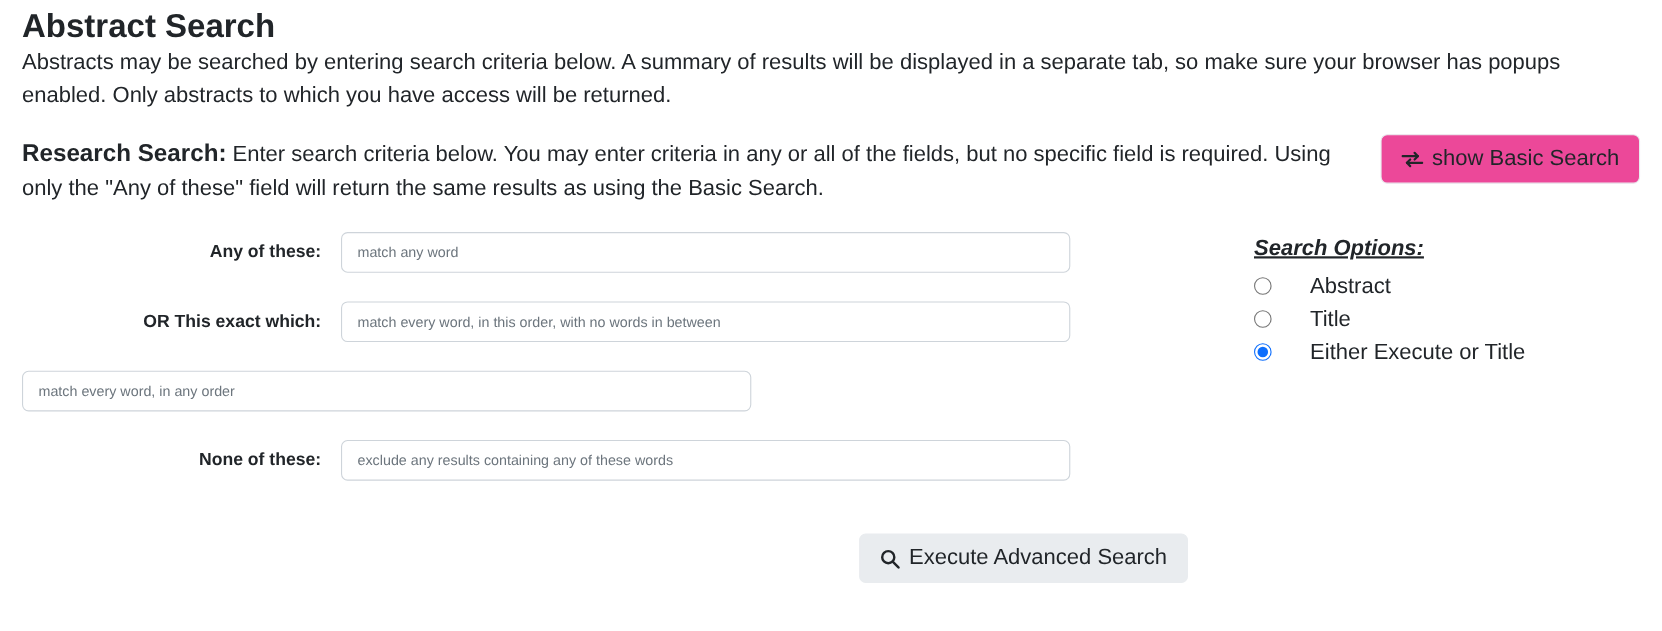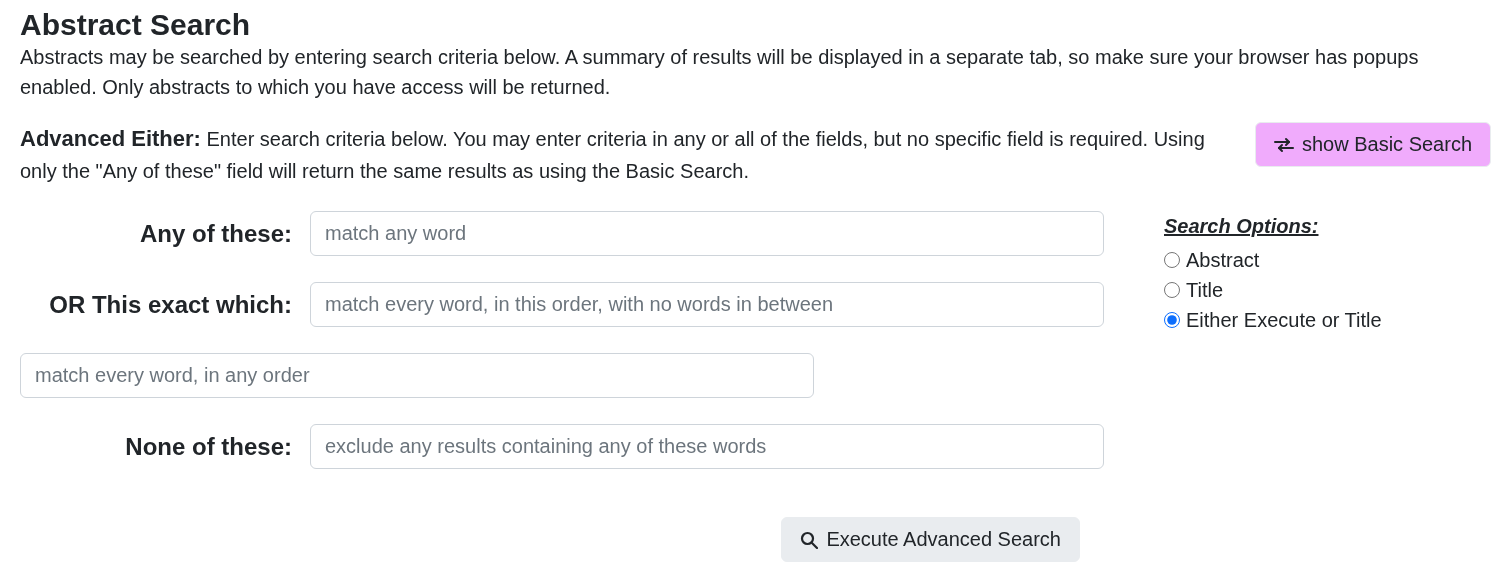--- a/index.html
+++ b/index.html
@@ -41,21 +41,21 @@
     .adv-text {
       flex: 1;
       font-size: 20px;
       line-height: 1.55;
     }
     .adv-text .adv-label {
       font-weight: 700;
       font-size: 22px;
     }
     .toggle-btn {
-      background: #f0abfc;
+      background: #ec4899;
       border: 1px solid #e9ecef;
       border-radius: 6px;
       padding: 10px 18px;
       font-size: 20px;
       cursor: pointer;
       display: inline-flex;
       align-items: center;
       gap: 8px;
       white-space: nowrap;
       color: #212529;
@@ -72,26 +72,26 @@
     }
     .field-row {
       display: flex;
       align-items: center;
     }
     .field-label {
       width: 290px;
       text-align: right;
       padding-right: 18px;
       font-weight: 700;
-      font-size: 24px;
+      font-size: 16px;
     }
     .field-input {
-      width: 794px;
+      width: 663px;
       padding: 10px 14px;
-      font-size: 20px;
+      font-size: 13px;
       border: 1px solid #ced4da;
       border-radius: 6px;
       color: #495057;
       font-family: inherit;
     }
     .field-input::placeholder { color: #6c757d; }
     .options-col {
       font-size: 20px;
       line-height: 1.5;
     }
@@ -105,21 +105,21 @@
       display: flex;
       align-items: center;
       gap: 6px;
     }
     .radio-row input[type="radio"] {
       width: 16px;
       height: 16px;
       accent-color: #0d6efd;
       cursor: pointer;
     }
-    .radio-row label { cursor: pointer; }
+    .radio-row label { cursor: pointer; margin-left: 29px; }
     .action-row {
       margin-top: 22px;
       display: flex;
     }
     .action-spacer { width: 290px; }
     .action-content {
       width: 770px;
       display: flex;
       justify-content: flex-end;
     }
@@ -141,21 +141,21 @@
 <body>
 
 <div class="header-row">
   <h1 class="page-title">Abstract Search</h1>
 </div>
 
 <p class="intro-text">Abstracts may be searched by entering search criteria below. A summary of results will be displayed in a separate tab, so make sure your browser has popups enabled. Only abstracts to which you have access will be returned.</p>
 
 <div class="adv-row">
   <div class="adv-text">
-    <span class="adv-label">Advanced Either:</span><span> Enter search criteria below. You may enter criteria in any or all of the fields, but no specific field is required. Using only the "Any of these" field will return the same results as using the Basic Search.</span>
+    <span class="adv-label">Research Search:</span><span> Enter search criteria below. You may enter criteria in any or all of the fields, but no specific field is required. Using only the "Any of these" field will return the same results as using the Basic Search.</span>
   </div>
   <button class="toggle-btn">
     <span class="swap-icon">
       <svg width="20" height="16" viewBox="0 0 20 16" fill="none" stroke="currentColor" stroke-width="2" stroke-linecap="round" stroke-linejoin="round">
         <path d="M1 5 L15 5"></path>
         <path d="M12 2 L15 5 L12 8"></path>
         <path d="M19 11 L5 11"></path>
         <path d="M8 8 L5 11 L8 14"></path>
       </svg>
     </span>

